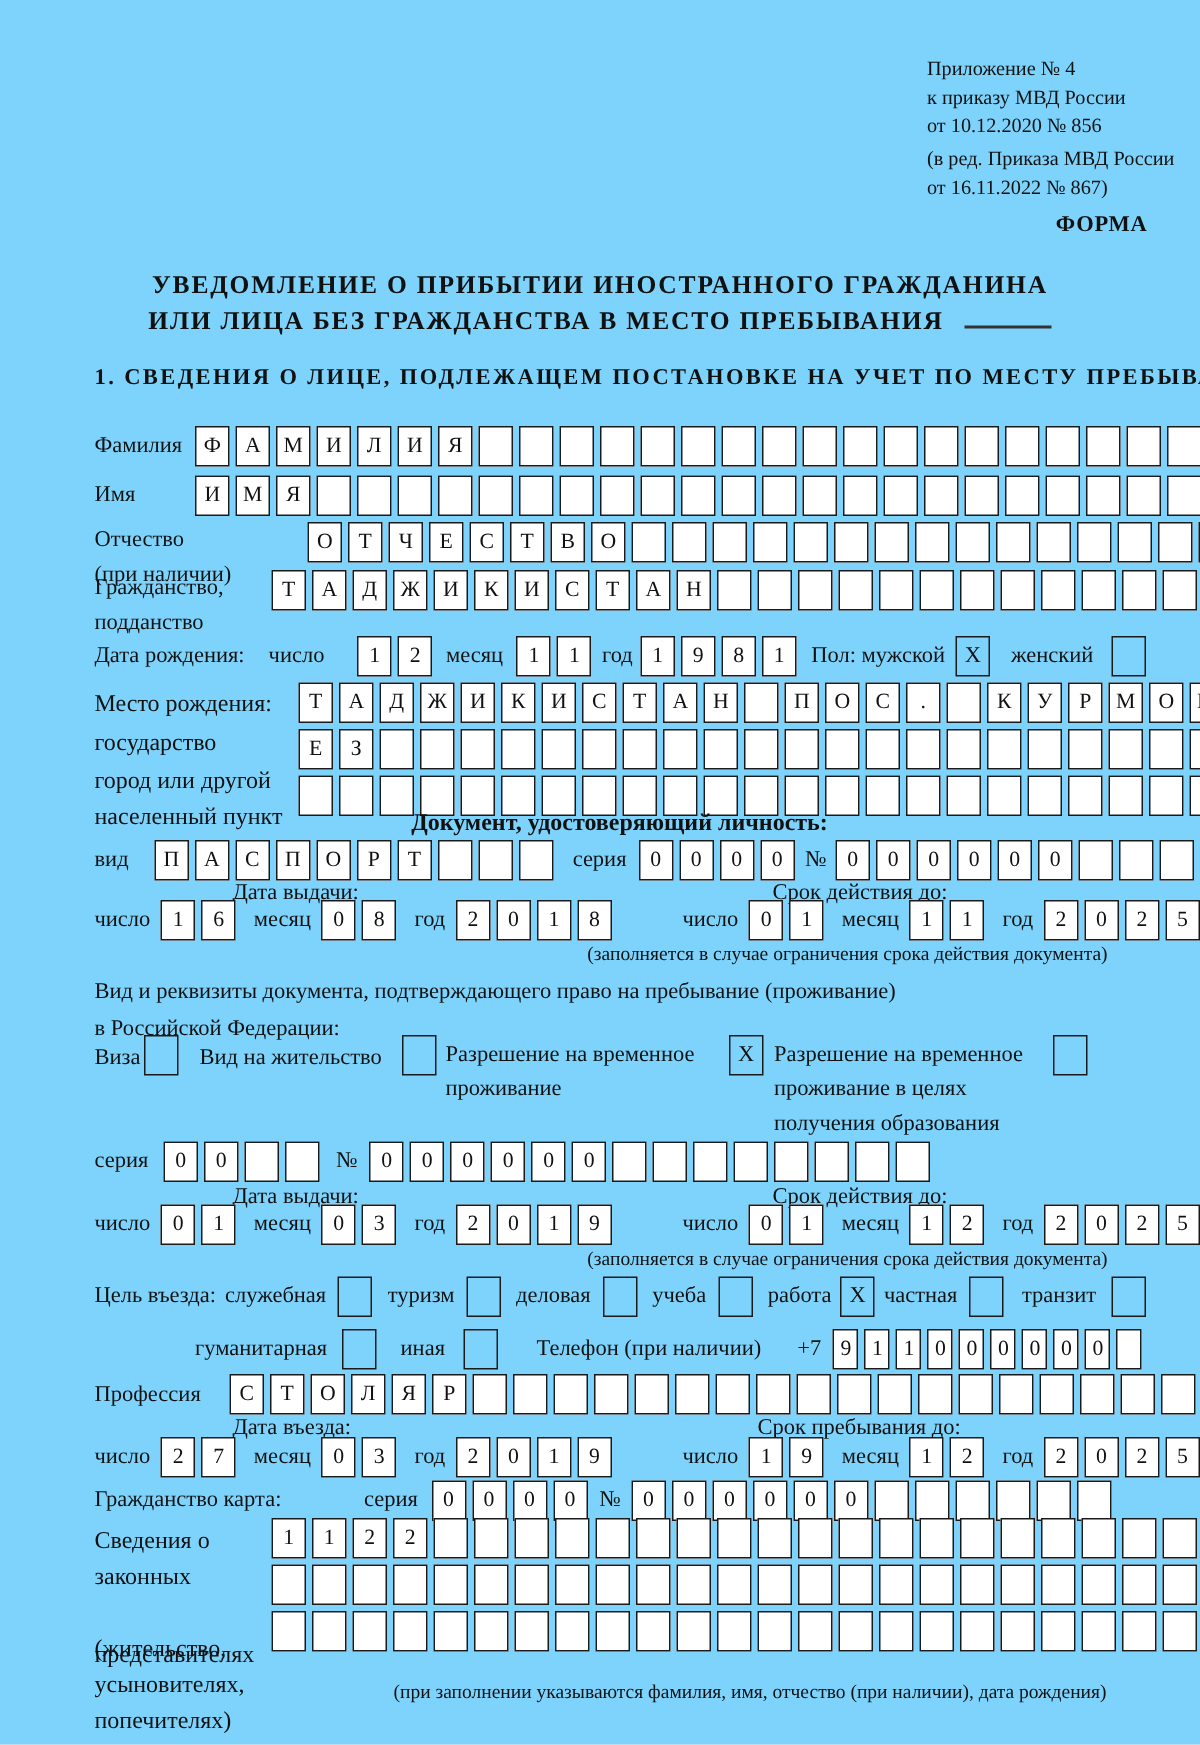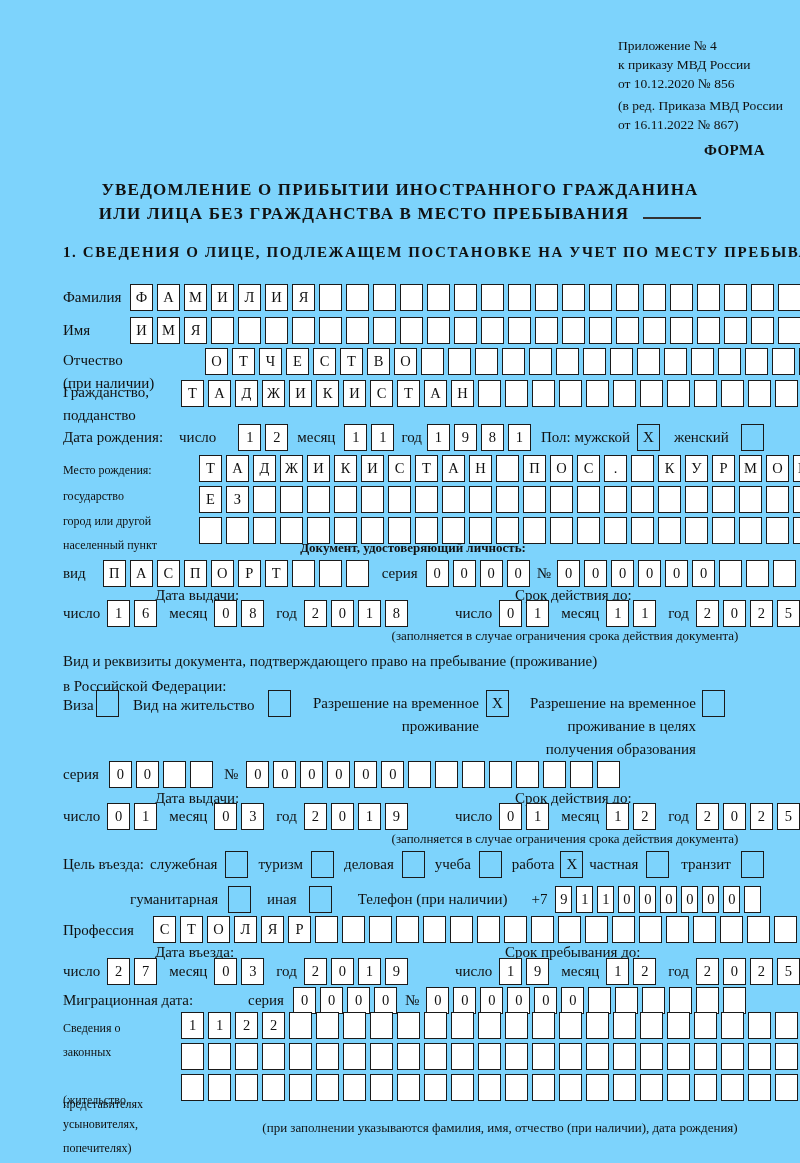--- a/index.html
+++ b/index.html
@@ -4,38 +4,38 @@
 <style>
   html,body{margin:0;padding:0;background:#e8e8e8;}
   .page{
     position:relative;width:800px;height:1163px;background:#7dd3fc;
     font-family:"Liberation Serif","DejaVu Serif",serif;color:#111;
     margin:0 auto;overflow:hidden;
   }
   .abs{position:absolute;}
   .row{display:flex;align-items:flex-start;}
   .lbl{font-size:15px;line-height:26px;white-space:nowrap;}
-  .lbl-sm{font-size:12px;line-height:24px;white-space:nowrap;}
+  .lbl-sm{font-size:16px;line-height:24px;white-space:nowrap;}
   .cells{display:flex;gap:4px;}
   .cell{
     width:21px;height:25px;border:1.6px solid #1a1a1a;
     font-size:14.5px;line-height:25px;text-align:center;
     flex:0 0 auto;background:#fff;
   }
   .checkbox{width:21px;height:25px;border:1.6px solid #1a1a1a;font-size:15px;line-height:25px;text-align:center;flex:0 0 auto;}
   [data-name="phone-cells"] .cell{width:15px;}
   .hdr{font-size:13.5px;line-height:19px;}
   .bold{font-weight:bold;}
   .title{font-size:17px;font-weight:bold;letter-spacing:1.2px;text-align:center;white-space:nowrap;}
   .sec-head{font-size:15px;font-weight:bold;letter-spacing:1.6px;white-space:nowrap;}
   .caption{font-size:13px;}
-  .center-head{font-size:13px;font-weight:bold;text-align:center;}
+  .center-head{font-size:16px;font-weight:bold;text-align:center;}
   .underline-slot{display:inline-block;width:58px;border-bottom:2px solid #333;height:14px;margin-left:14px;vertical-align:baseline;}
   .grp-lbl{font-size:15px;white-space:nowrap;}
-  .opt-lines{font-size:15px;line-height:23px;text-align:right;white-space:nowrap;}
+  .opt-lines{font-size:15px;line-height:23px;text-align:left;white-space:nowrap;}
   .dg .lbl{margin-right:7px;}
   .dg .cells{margin-right:12px;}
 </style>
 </head>
 <body>
 
 <div class="page" data-name="arrival-notification-form">
 
   <div class="abs hdr" style="left:618px;top:36px;" data-name="appendix-header">
     <div data-name="appendix-line">Приложение № 4</div>
@@ -539,21 +539,21 @@
     <span class="lbl" data-name="year-label">год</span>
     <span class="cells" data-name="year-cells">
         <span class="cell" data-name="char-box">2</span>
         <span class="cell" data-name="char-box">0</span>
         <span class="cell" data-name="char-box">2</span>
         <span class="cell" data-name="char-box">5</span>
       </span>
   </div>
 
   <div class="abs row" style="left:63px;top:987px;" data-name="migration-card-row">
-    <span class="lbl" style="margin-right:55px;" data-name="migration-card-label">Миграционная дата:</span>
+    <span class="lbl" style="margin-right:55px;" data-name="migration-card-label">Гражданство карта:</span>
     <span class="lbl" style="margin-right:9px;" data-name="series-label">серия</span>
     <span class="cells" style="margin-right:8px;" data-name="series-cells">
         <span class="cell" data-name="char-box">0</span>
         <span class="cell" data-name="char-box">0</span>
         <span class="cell" data-name="char-box">0</span>
         <span class="cell" data-name="char-box">0</span>
       </span>
     <span class="lbl" style="margin-right:7px;" data-name="number-label">№</span>
     <span class="cells" data-name="number-cells">
         <span class="cell" data-name="char-box">0</span>

